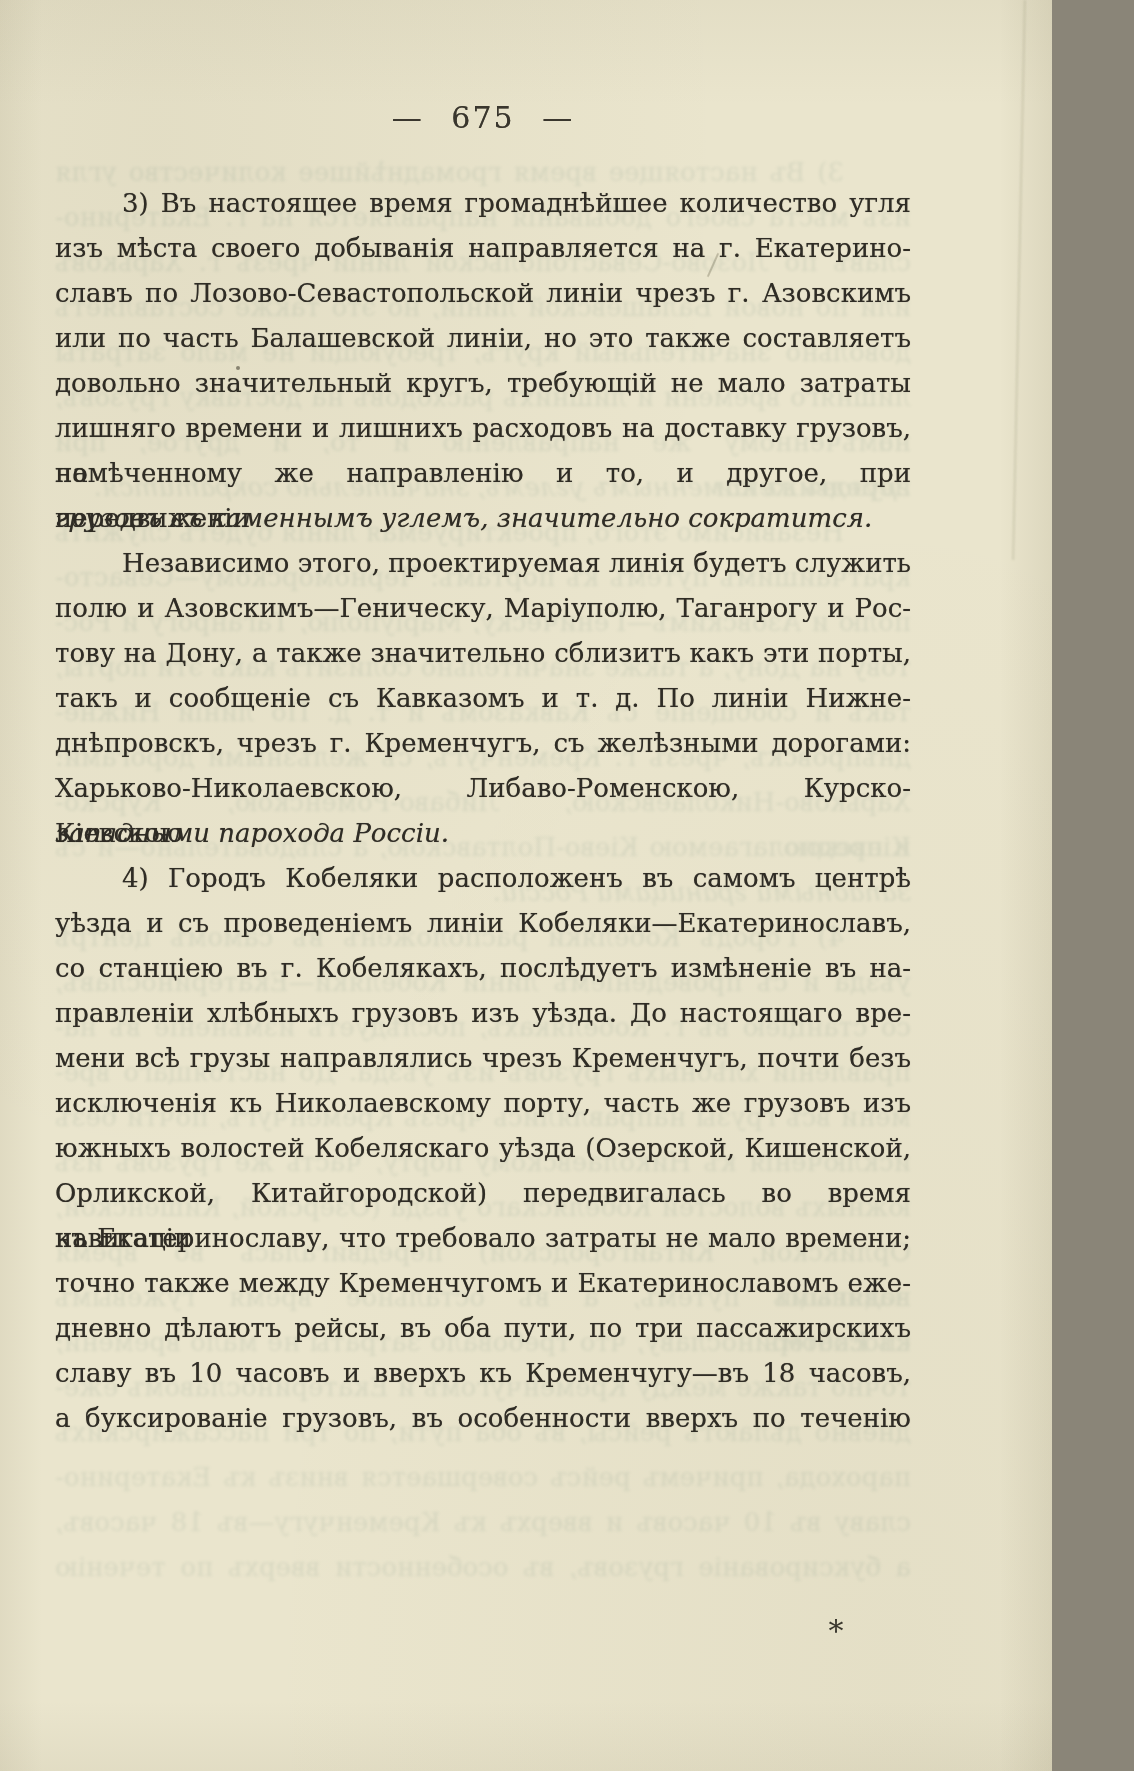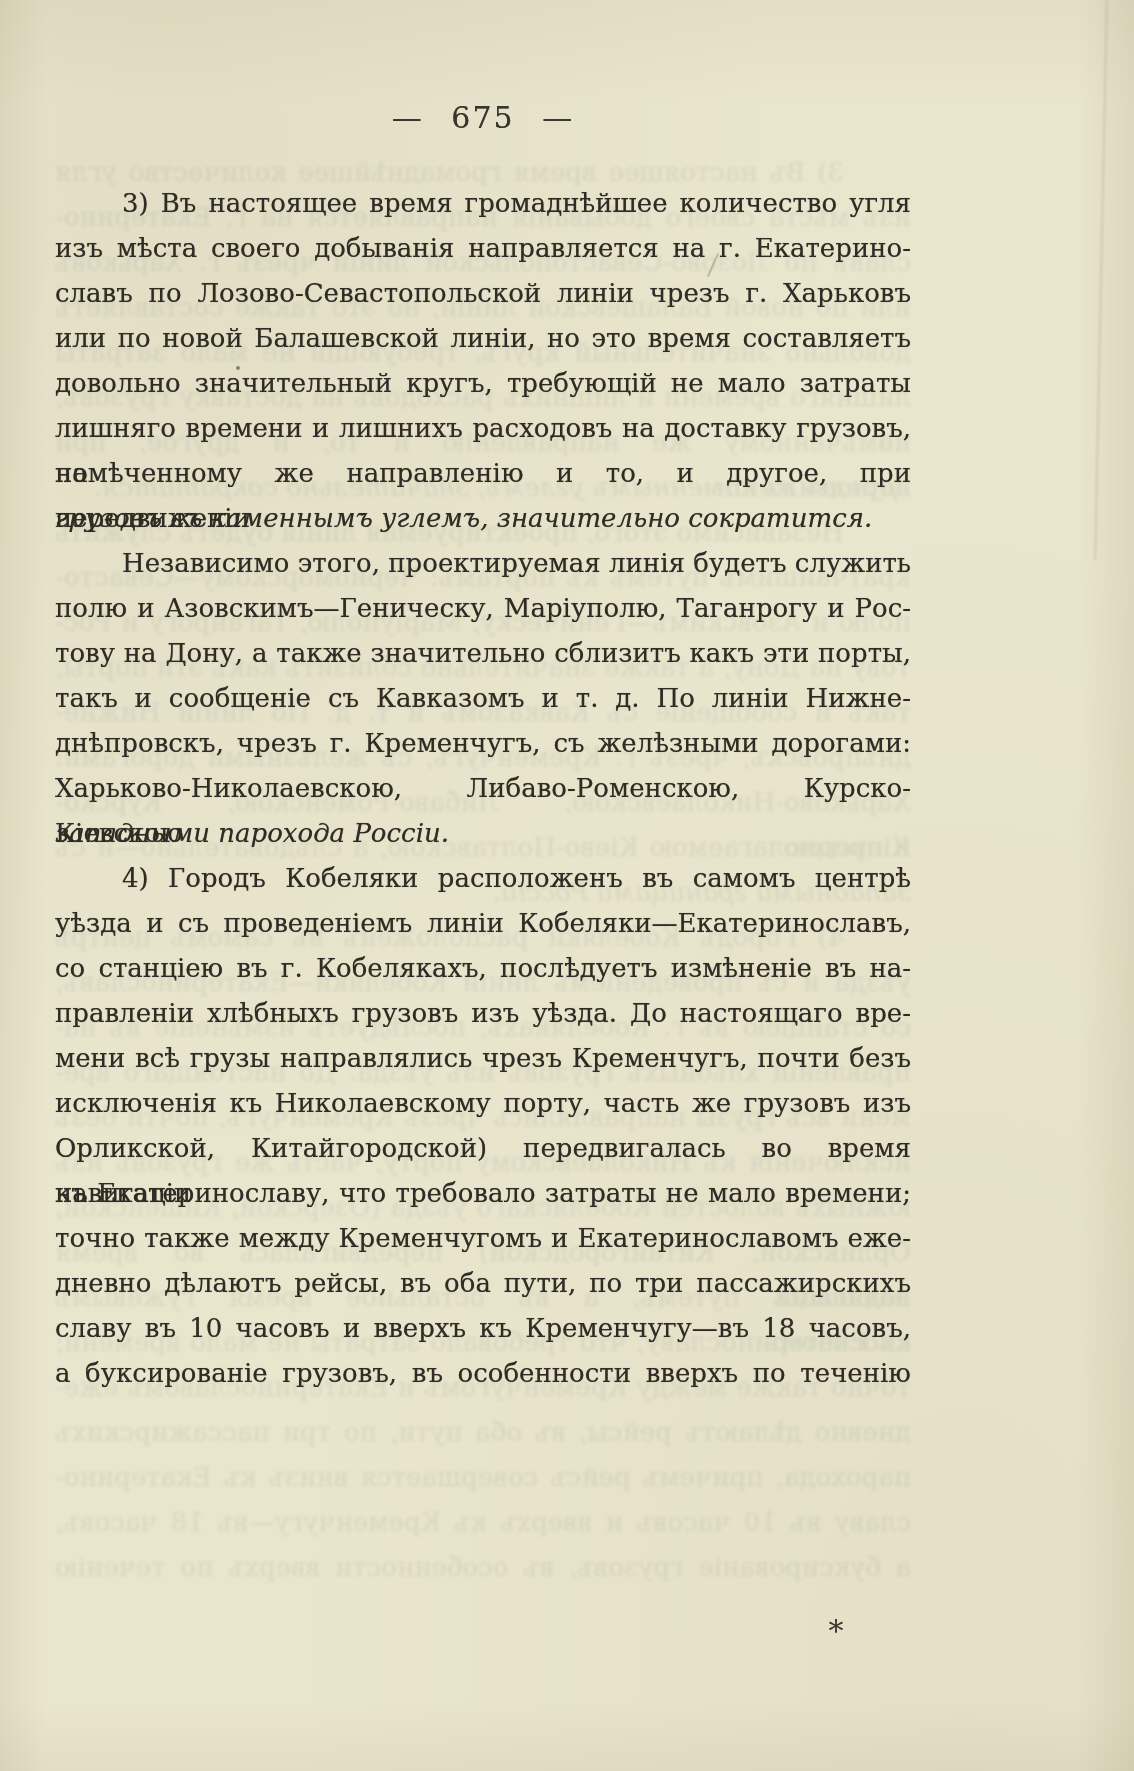--- a/index.html
+++ b/index.html
@@ -4,21 +4,21 @@
 <style>
   html,body{margin:0;padding:0;}
   body{
     width:1134px;height:1771px;
     font-family:"DejaVu Serif", serif;
     background:#8a8578;
     overflow:hidden;
   }
   .page{
     position:relative;
-    width:1134px;height:1771px;
+    width:1052px;height:1771px;
     background:
       radial-gradient(ellipse at 15% 8%, rgba(110,100,60,0.06), rgba(0,0,0,0) 45%),
       radial-gradient(ellipse at 85% 95%, rgba(120,110,70,0.05), rgba(0,0,0,0) 50%),
       linear-gradient(90deg, rgba(100,90,55,0.08), rgba(0,0,0,0) 4%, rgba(0,0,0,0) 95%, rgba(100,90,55,0.10)),
       linear-gradient(180deg, rgba(95,85,50,0.05), rgba(0,0,0,0) 6%, rgba(0,0,0,0) 96%, rgba(95,85,50,0.06)),
       #eae5cd;
     overflow:hidden;
   }
   .page-header{
     position:absolute;
@@ -128,22 +128,22 @@
       <div class="line">дневно дѣлаютъ рейсы, въ оба пути, по три пассажирскихъ</div>
       <div class="line">парохода, причемъ рейсъ совершается внизъ къ Екатерино-</div>
       <div class="line">славу въ 10 часовъ и вверхъ къ Кременчугу—въ 18 часовъ,</div>
       <div class="line">а буксированіе грузовъ, въ особенности вверхъ по теченію</div>
     </div>
   </div>
     <div class="body-text">
     <div class="para">
       <div class="line first">3) Въ настоящее время громаднѣйшее количество угля</div>
       <div class="line">изъ мѣста своего добыванія направляется на г. Екатерино-</div>
-      <div class="line">славъ по Лозово-Севастопольской линіи чрезъ г. Харьковъ</div>
-      <div class="line">или по новой Балашевской линіи, но это время составляетъ</div>
+      <div class="line">славъ по Лозово-Севастопольской линіи чрезъ г. Азовскимъ</div>
+      <div class="line">или по часть Балашевской линіи, но это также составляетъ</div>
       <div class="line">довольно значительный кругъ, требующій не мало затраты</div>
       <div class="line">лишняго времени и лишнихъ расходовъ на доставку грузовъ, по</div>
       <div class="line">намѣченному же направленію и то, и другое, при передвиженіи</div>
       <div class="line end">грузовъ съ каменнымъ углемъ, значительно сократится.</div>
     </div>
     <div class="para">
       <div class="line first">Независимо этого, проектируемая линія будетъ служить</div>
       <div class="line">полю и Азовскимъ—Геническу, Маріуполю, Таганрогу и Рос-</div>
       <div class="line">тову на Дону, а также значительно сблизитъ какъ эти порты,</div>
       <div class="line">такъ и сообщеніе съ Кавказомъ и т. д. По линіи Нижне-</div>
@@ -151,20 +151,21 @@
       <div class="line">Харьково-Николаевскою, Либаво-Роменскою, Курско-Кіевскою</div>
       <div class="line end">западными парохода Россіи.</div>
     </div>
     <div class="para">
       <div class="line first">4) Городъ Кобеляки расположенъ въ самомъ центрѣ</div>
       <div class="line">уѣзда и съ проведеніемъ линіи Кобеляки—Екатеринославъ,</div>
       <div class="line">со станціею въ г. Кобелякахъ, послѣдуетъ измѣненіе въ на-</div>
       <div class="line">правленіи хлѣбныхъ грузовъ изъ уѣзда. До настоящаго вре-</div>
       <div class="line">мени всѣ грузы направлялись чрезъ Кременчугъ, почти безъ</div>
       <div class="line">исключенія къ Николаевскому порту, часть же грузовъ изъ</div>
+      <div class="line">южныхъ волостей Кобеляскаго уѣзда (Озерской, Кишенской,</div>
       <div class="line">Орликской, Китайгородской) передвигалась во время навигаціи</div>
       <div class="line">къ Екатеринославу, что требовало затраты не мало времени;</div>
       <div class="line">точно также между Кременчугомъ и Екатеринославомъ еже-</div>
       <div class="line">дневно дѣлаютъ рейсы, въ оба пути, по три пассажирскихъ</div>
       <div class="line">славу въ 10 часовъ и вверхъ къ Кременчугу—въ 18 часовъ,</div>
       <div class="line">а буксированіе грузовъ, въ особенности вверхъ по теченію</div>
     </div>
   </div>
 
   <div class="signature-mark">*</div>

